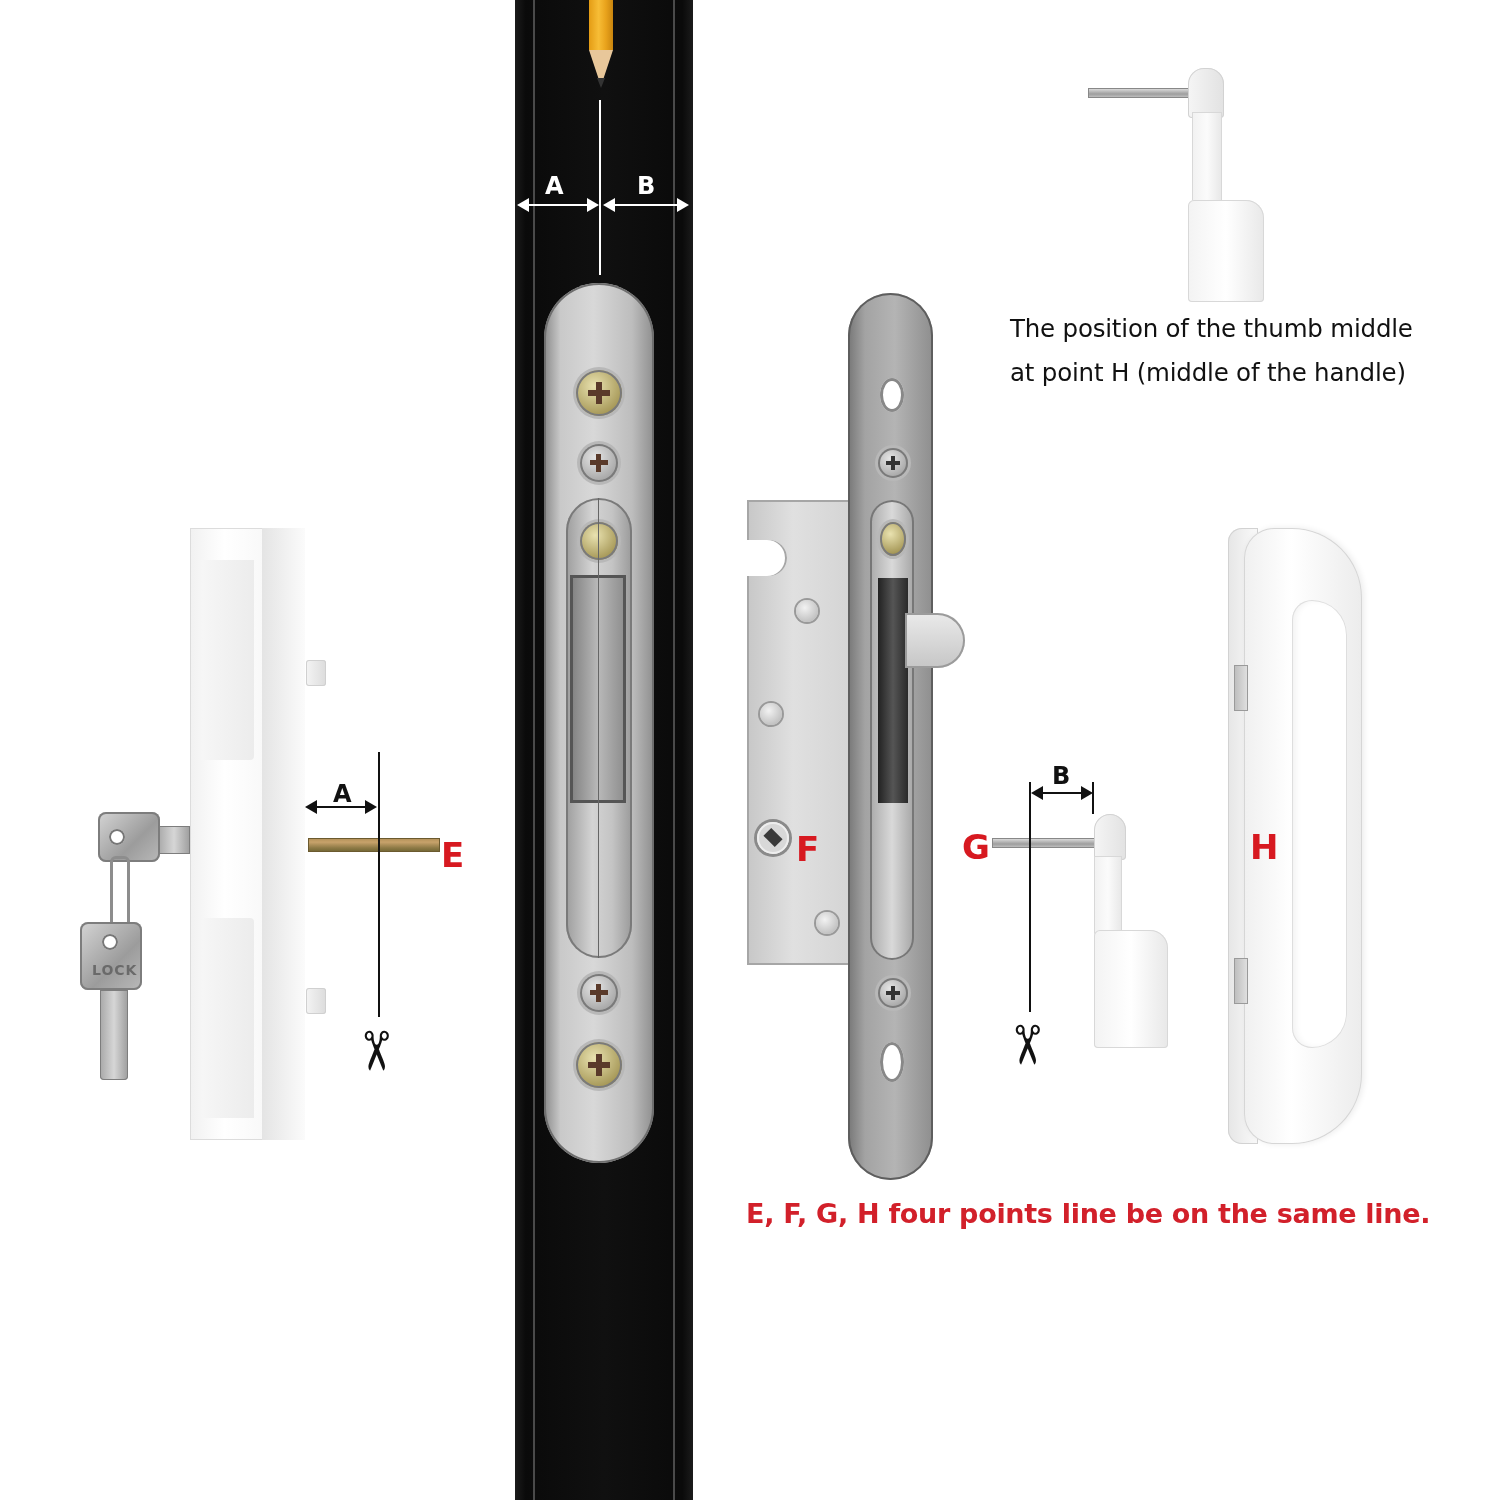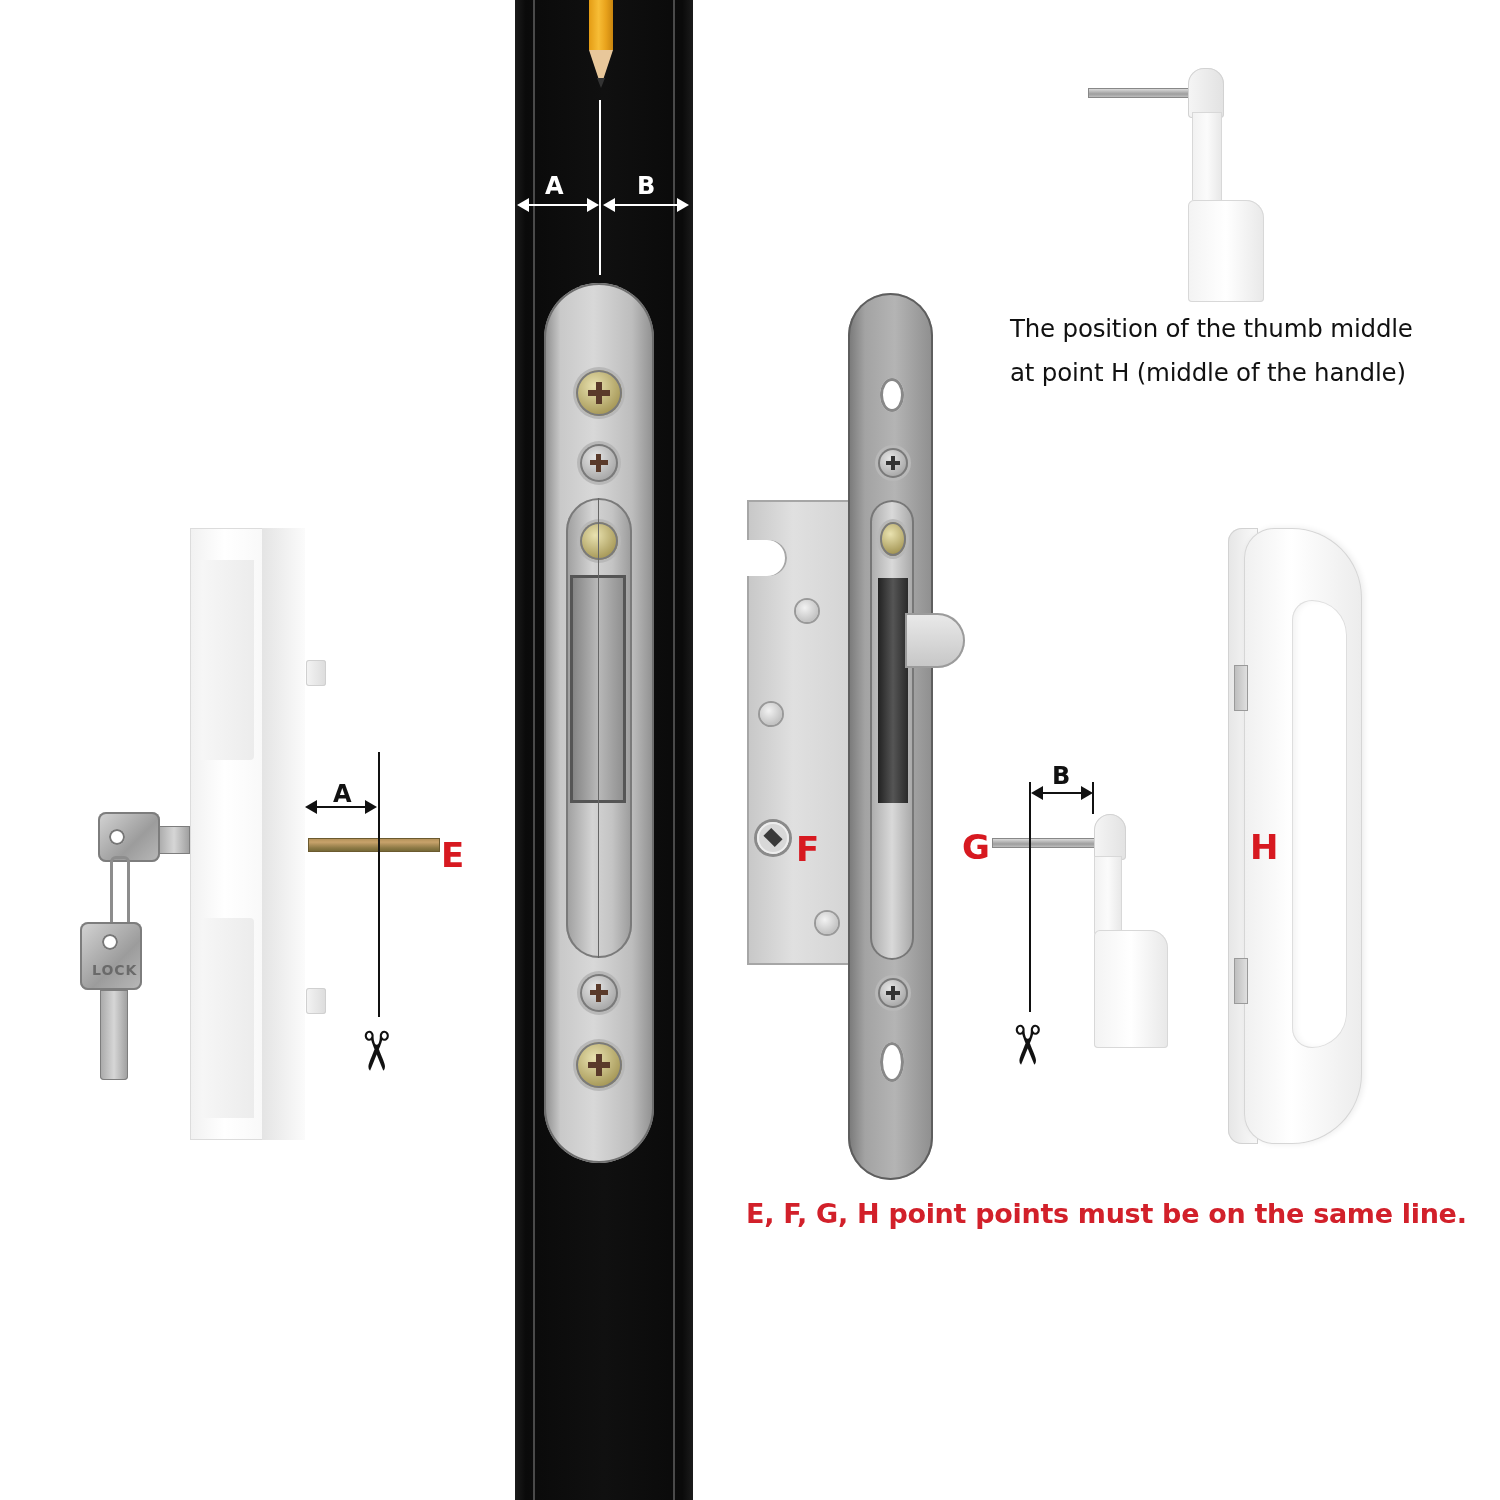--- a/index.html
+++ b/index.html
@@ -241,13 +241,13 @@
 <div class="abs scissors" style="left:1003px;top:1018px">✂</div>
 <div class="abs point-label" style="left:962px;top:830px">G</div>
 
 <div class="abs handle-back"></div>
 <div class="abs handle-outer"></div>
 <div class="abs handle-grip-hole"></div>
 <div class="abs handle-tab" style="left:1234px;top:665px"></div>
 <div class="abs handle-tab" style="left:1234px;top:958px"></div>
 <div class="abs point-label" style="left:1250px;top:830px">H</div>
 
-<div class="abs warning" style="left:746px;top:1198px">E, F, G, H point points must be on the same line.</div>
+<div class="abs warning" style="left:746px;top:1198px">E, F, G, H four points line be on the same line.</div>
 
 </body></html>

